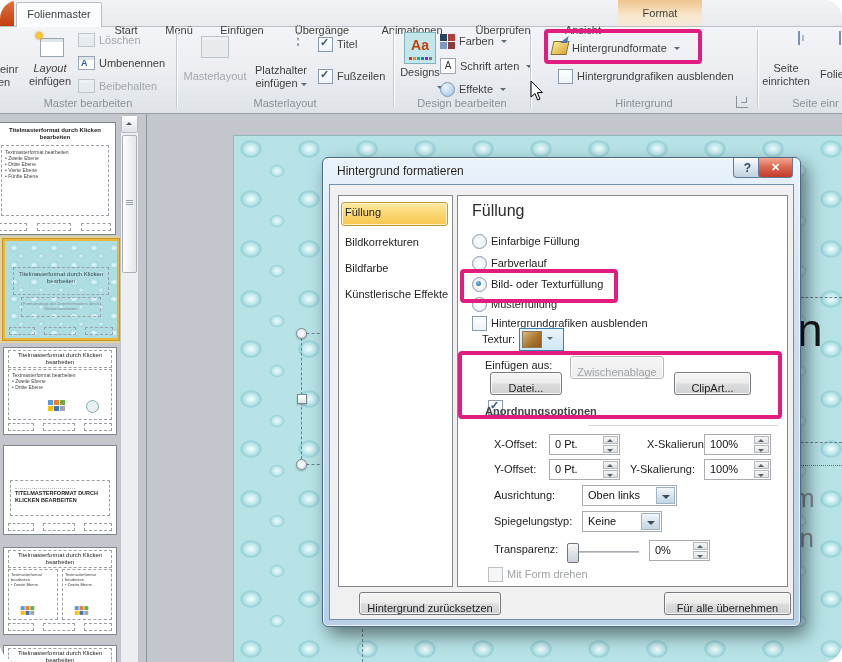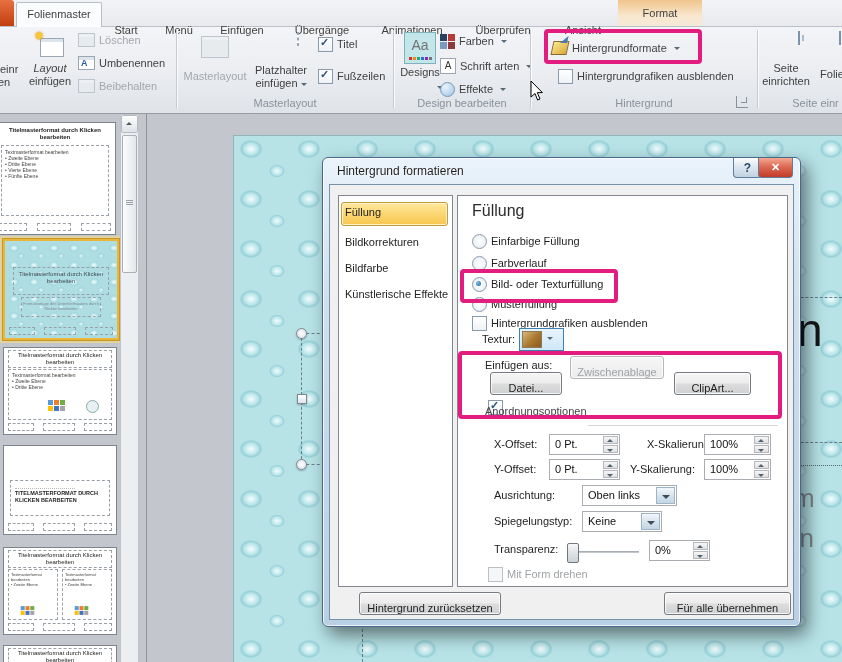--- a/index.html
+++ b/index.html
@@ -1,18 +1,18 @@
 <!DOCTYPE html>
 <html><head>
 <meta charset="utf-8">
 <style>
   html,body{margin:0;padding:0;}
   #app{position:relative;width:842px;height:662px;overflow:hidden;
        font-family:"Liberation Sans",sans-serif;font-size:11px;color:#333;
-       background:#c3c7cd;-webkit-font-smoothing:antialiased;}
+       background:#c3c7cd;border-radius:19px;-webkit-font-smoothing:antialiased;}
   .abs{position:absolute;}
   .pre{white-space:pre-line;}
   .ctr{text-align:center;}
 
   
   #ribbon{position:absolute;left:0;top:0;width:842px;height:113px;
           background:linear-gradient(#f7f8fa,#eceef2 60%,#dfe3e8);
           border-bottom:1px solid #979ca4;}
   #tabrow{position:absolute;left:0;top:0;width:842px;height:26px;
           background:linear-gradient(#f2f3f6,#e8eaee);border-bottom:1px solid #bcc1c9;}
@@ -101,22 +101,22 @@
         box-shadow:inset 0 0 0 1px rgba(255,255,255,.75);}
   .wbtn.off{border-color:#b5b8ba;color:#9fa3a6;background:linear-gradient(#f6f6f6,#ececec);}
   .wbtn.focus{border-color:#2c628b;box-shadow:inset 0 0 0 1px #9fcdee;}
   .seph{position:absolute;height:1px;background:#d5d7da;}
   #texthumb{width:18px;height:15px;background:linear-gradient(135deg,#d8b87e,#a8762e 55%,#8a5a22);border:1px solid #8a7a55;}
   #slider-track{position:absolute;height:2px;background:linear-gradient(#9aa0a6,#d0d4d8);}
   #slider-thumb{position:absolute;width:10px;height:18px;border:1px solid #707780;border-radius:2px;
         background:linear-gradient(#f8f8f8,#dfe2e6 50%,#cdd2d8);}
   .fourc{display:grid;grid-template-columns:7px 7px;grid-template-rows:7px 7px;gap:1px;}
   .fourc b{display:block;}
-  .aabox{width:30px;height:30px;background:#c2e6ea;border:1px solid #7fb2ba;color:#737373;
-         font-size:14px;text-align:center;line-height:24px;}
+  .aabox{width:30px;height:30px;background:#c2e6ea;border:1px solid #7fb2ba;color:#c2410c;
+         font-size:14px;text-align:center;line-height:24px;font-weight:bold;}
   .dots{position:absolute;left:4px;bottom:3px;display:flex;gap:1px;}
   .dots b{width:3px;height:3px;display:block;}
   .pageicon{background:#fdfdfe;border:1px solid #7d93aa;position:relative;}
   .pageicon::after{content:"";position:absolute;left:3px;top:3px;right:3px;bottom:3px;border:1px solid #a9bccd;}
   .launcher{width:11px;height:11px;border-left:1px solid #8a9199;border-bottom:1px solid #8a9199;position:relative;}
   .launcher::after{content:"";position:absolute;right:1px;top:1px;width:5px;height:5px;border-right:1px solid #8a9199;border-bottom:1px solid #8a9199;transform:rotate(0deg);}
   .star{color:#f8c832;text-shadow:0 0 2px #e07f18;font-size:12px;line-height:12px;}
   .gridph{width:26px;height:22px;border:1px dashed #9aa6b2;position:relative;background:#fff;}
   .gridph::after{content:"";position:absolute;left:4px;top:4px;right:4px;bottom:4px;
      background:linear-gradient(#b9c8d6 0 4px,transparent 4px),
@@ -163,20 +163,21 @@
     <div class="smallrow" style="left:78px;top:53px;">
       <span class="slideicon" style="position:relative;">
           <b style="position:absolute;left:2px;top:1px;color:#2d5e9e;font-size:9px;">A</b>
         </span>
       <span class="rbtn-label">Umbenennen</span>
     </div>
     <div class="smallrow" style="left:78px;top:76px;">
       <span class="slideicon grey"></span>
       <span class="rbtn-label disab">Beibehalten</span>
     </div>
+    <div class="grplabel" style="left:0;width:176px;">Master bearbeiten</div>
     <div class="grpsep" style="left:176px;"></div>
 
     <div class="abs ctr" style="left:183px;top:30px;width:64px;height:62px;">
       <span class="abs slideicon grey" style="left:18px;top:6px;width:26px;height:20px;"></span>
       <span class="abs rbtn-label disab ctr" style="left:-4px;top:40px;width:72px;">Masterlayout</span>
     </div>
     <div class="abs ctr" style="left:250px;top:30px;width:62px;height:62px;">
       <span class="abs gridph" style="left:17px;top:3px;"></span>
       <span class="abs rbtn-label ctr" style="left:0;top:34px;width:62px;">Platzhalter</span>
       <span class="abs rbtn-label ctr" style="left:0;top:47px;width:62px;"><span>einfügen</span><span class="ddarrow"></span></span>
@@ -438,21 +439,21 @@
             <span>Datei...</span>
           </div>
         <div class="wbtn off" style="left:112px;top:160px;width:92px;">
             <span>Zwischenablage</span>
           </div>
         <div class="wbtn" style="left:216px;top:176px;width:75px;">
             <span>ClipArt...</span>
           </div>
         <span class="cb on" style="position:absolute;left:30px;top:204px;"></span>
 
-        <span class="ptxt" style="left:27px;top:209px;color:#444;">Anordnungsoptionen</span>
+        <span class="ptxt" style="left:27px;top:209px;color:#444;font-weight:bold;">Anordnungsoptionen</span>
         <div class="seph" style="left:130px;top:229px;width:190px;"></div>
 
         <span class="ptxt" style="left:36px;top:242px;">X-Offset:</span>
         <div class="fld" style="left:91px;top:238px;width:64px;"><span>0 Pt.</span>
           <span class="spin">
               <i class="up"></i>
               <i class="dn"></i>
             </span></div>
         <span class="ptxt" style="left:189px;top:242px;">X-Skalierung:</span>
         <div class="fld" style="left:246px;top:238px;width:60px;"><span>100%</span>

